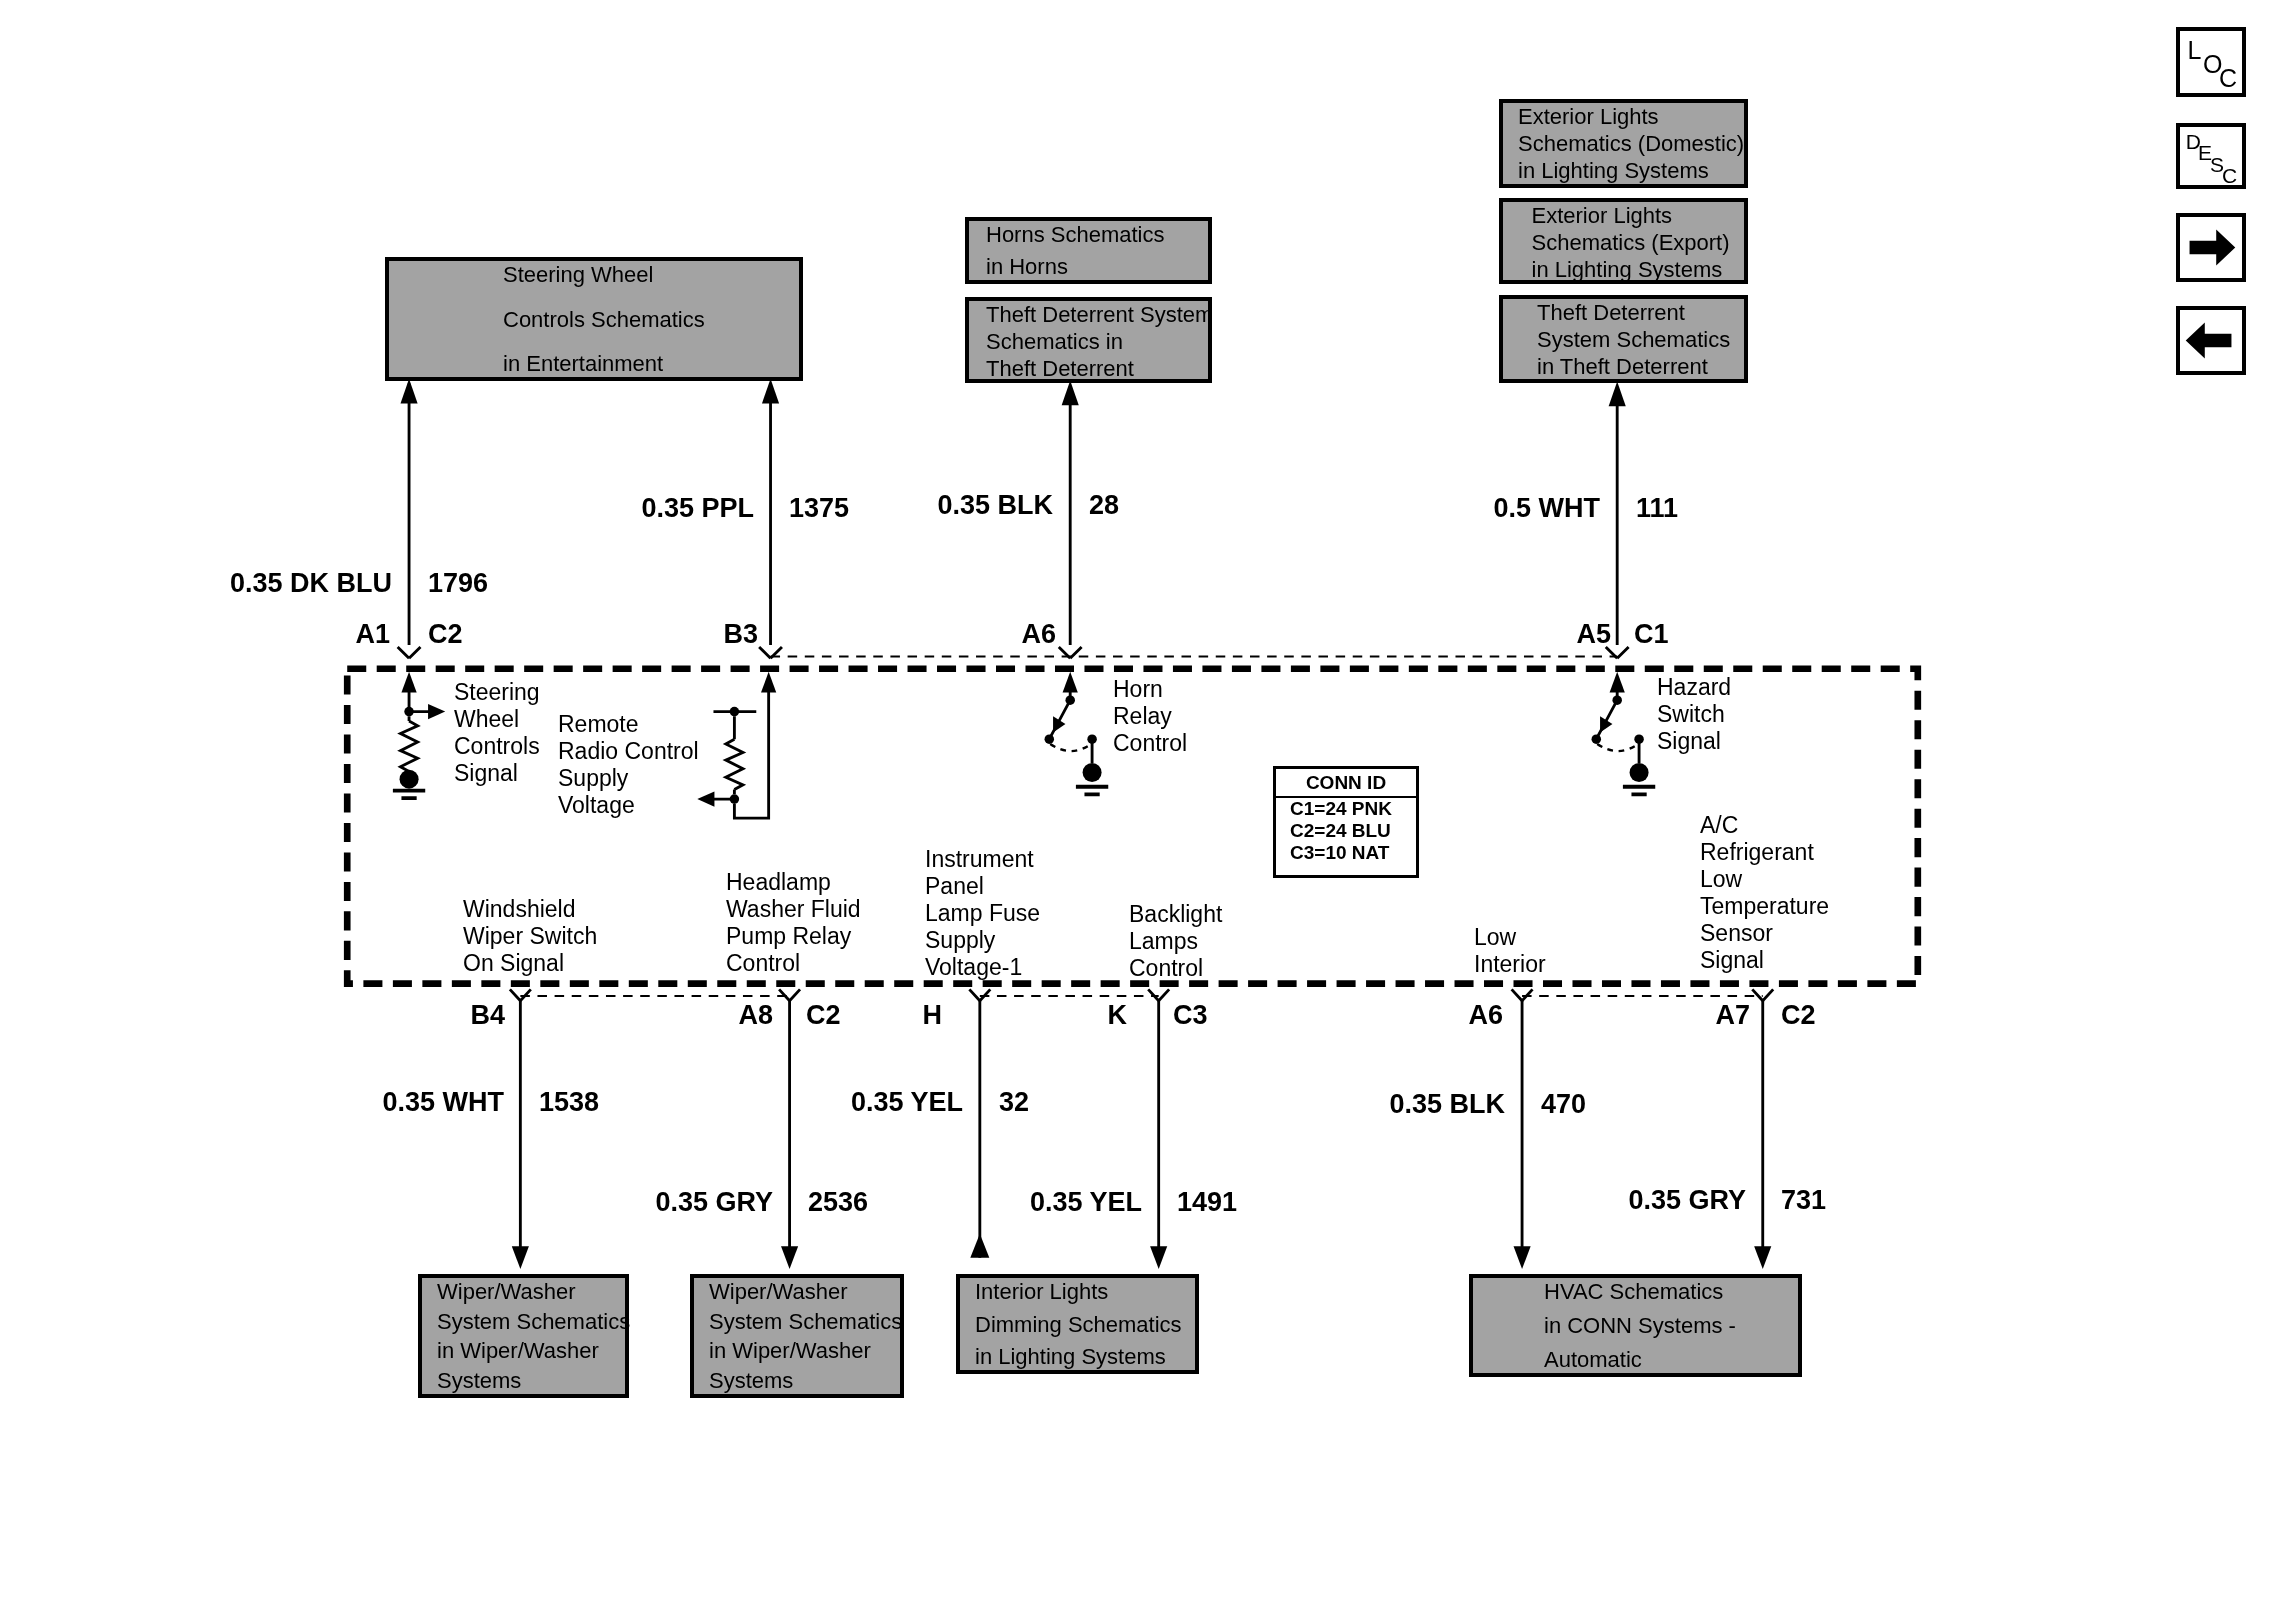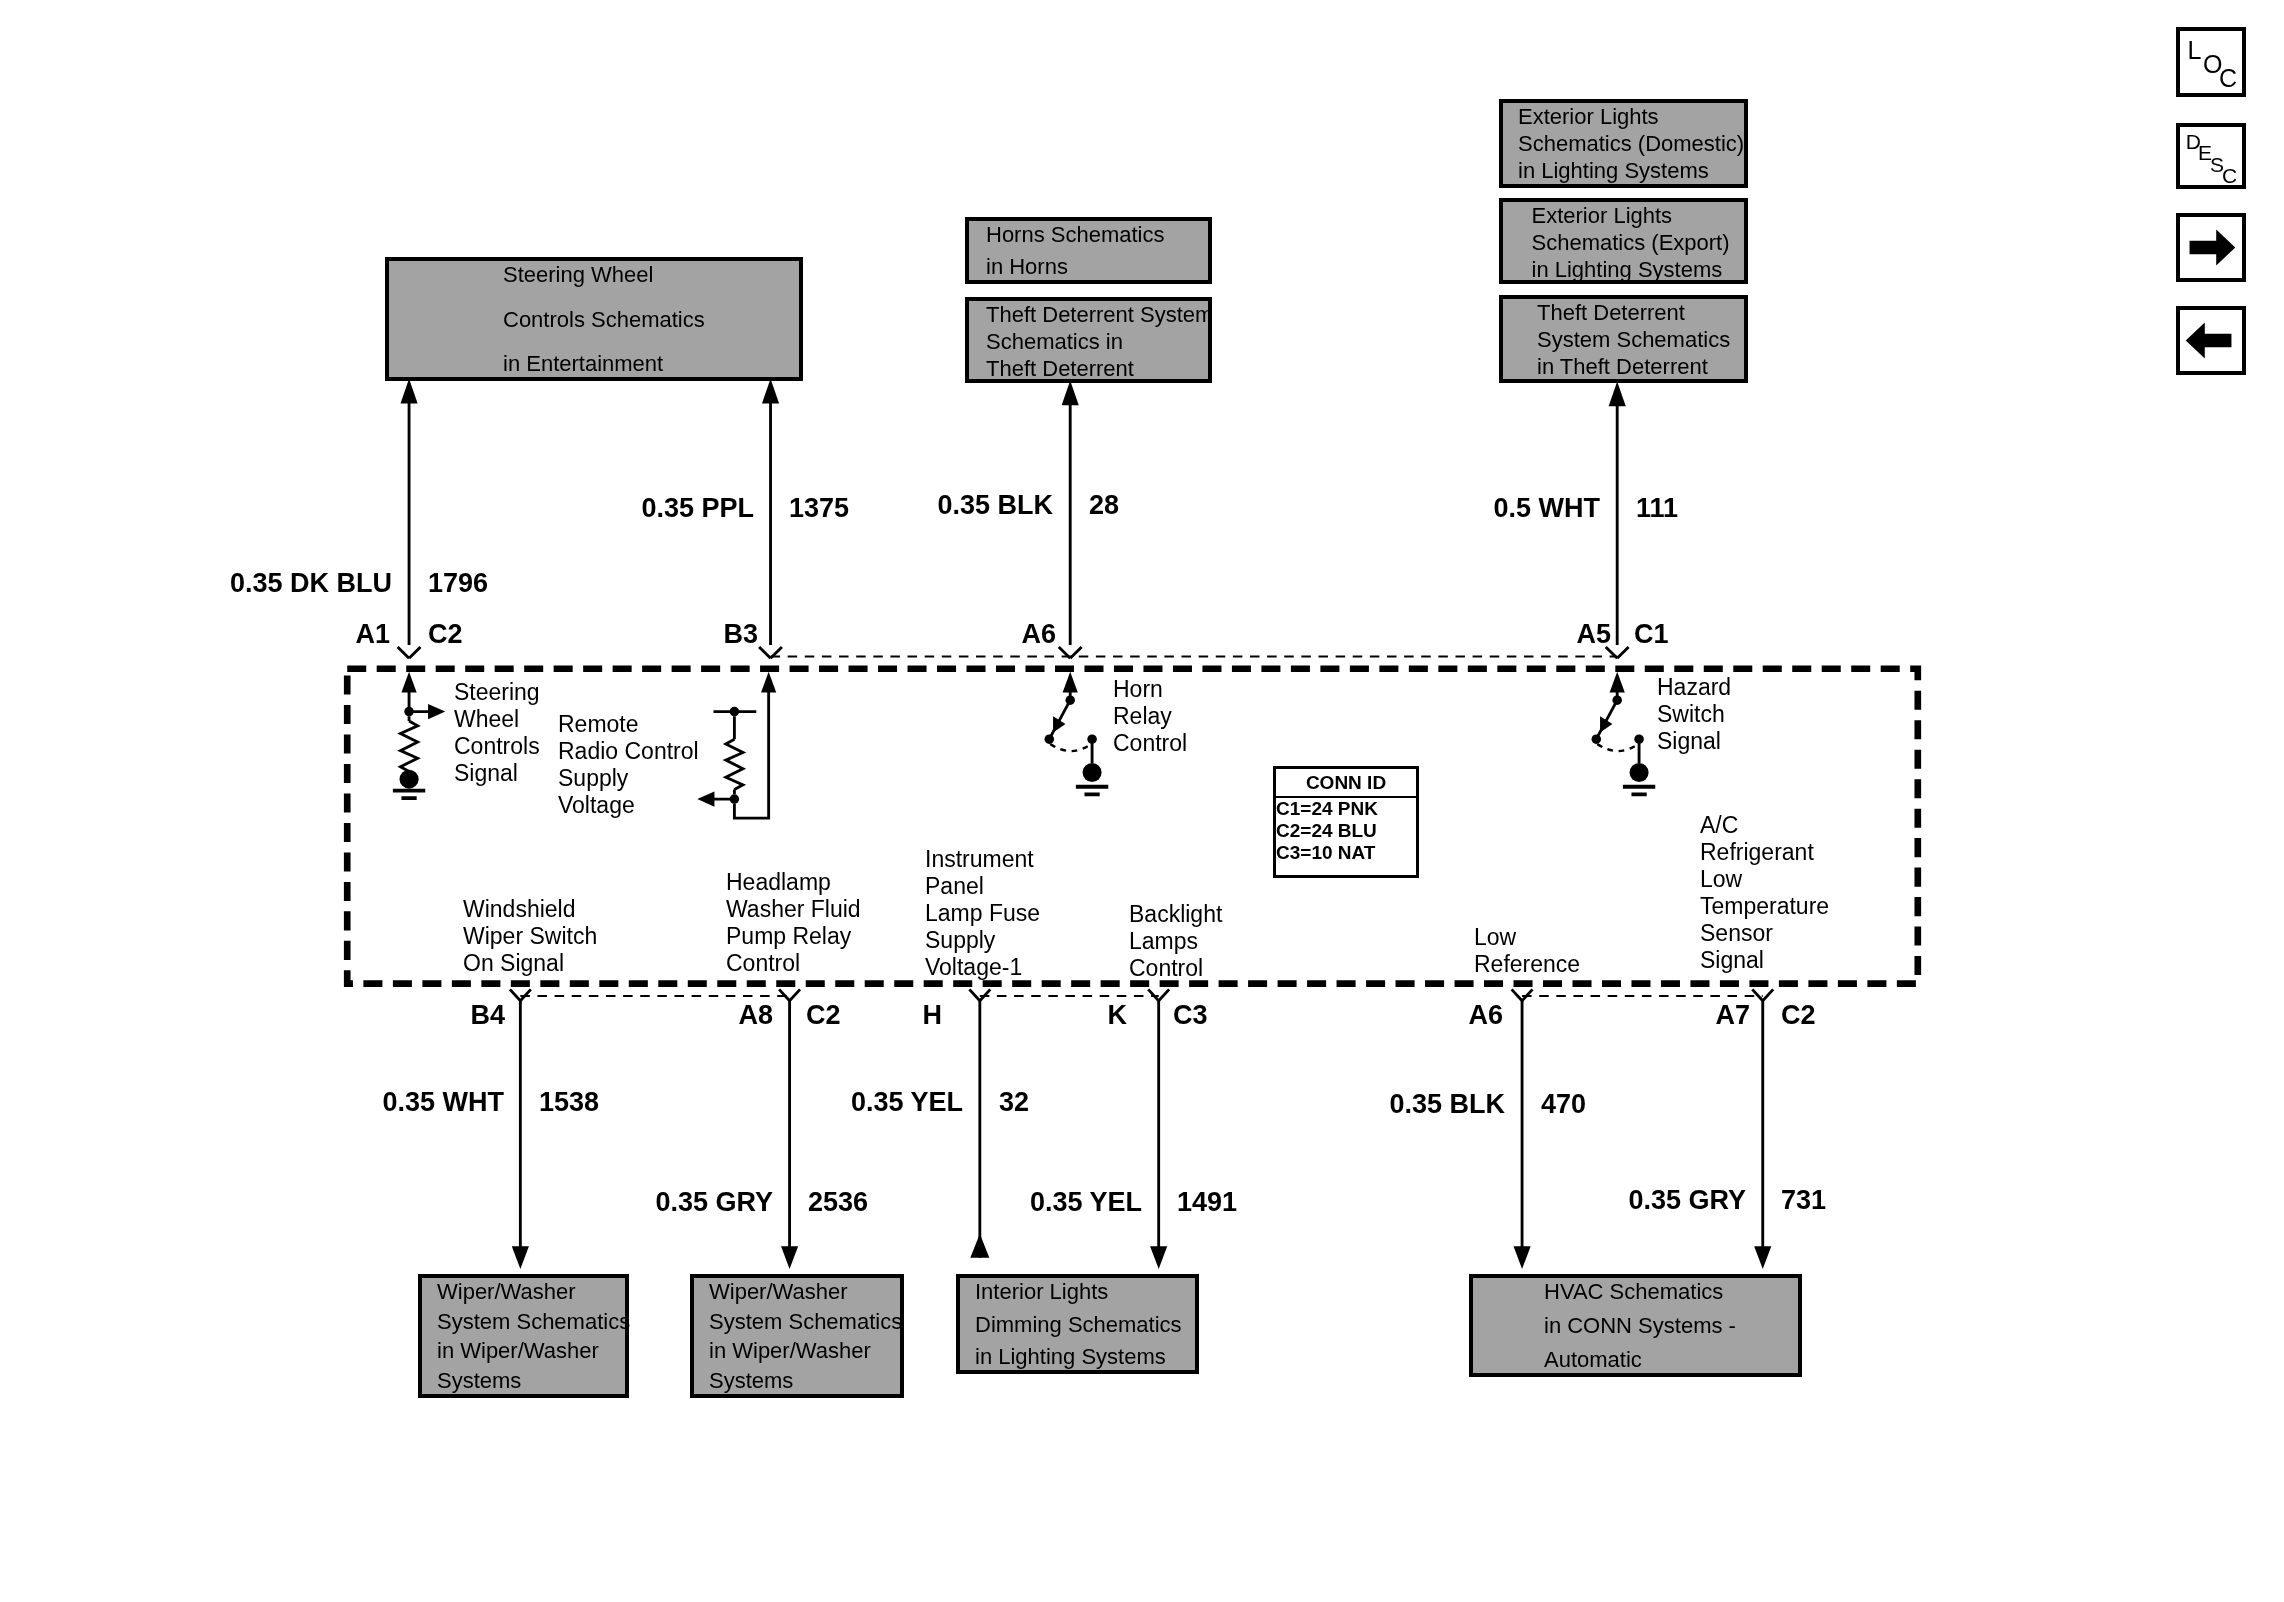--- a/index.html
+++ b/index.html
@@ -14,21 +14,21 @@
   .box{position:absolute;border:4.8px solid #000;box-sizing:border-box;display:flex;
        flex-direction:column;justify-content:space-between;font-size:22px;font-weight:400;
        line-height:27px;background:#a3a3a3}
   .box span{display:block;white-space:nowrap}
   .dim-label{font-size:27.6px;line-height:31px;font-weight:400}
   .dim-label span{display:block}
   .conn{position:absolute;left:1273px;top:766px;width:146px;height:112px;border:3.8px solid #000;
         box-sizing:border-box;background:#fff}
   .conn .hdr{font-size:19px;font-weight:700;text-align:center;line-height:27px;height:27px;
              border-bottom:2.9px solid #000}
-  .conn .row{font-size:19px;font-weight:700;line-height:22px;padding-left:0;white-space:nowrap}
+  .conn .row{font-size:19px;font-weight:700;line-height:22px;padding-left:14px;white-space:nowrap}
   .icon-box{position:absolute;left:2176px;width:70px;border:4.8px solid #000;box-sizing:border-box;background:#fff}
   .icon-letter{position:absolute;font-weight:400}
 </style>
 </head>
 <body>
 
 <div class="canvas">
 
   <svg class="wires" width="2285" height="1603" viewBox="0 0 2402 1685">
     <g stroke="#000" stroke-width="3" fill="none">
@@ -252,21 +252,21 @@
     <span>Supply</span>
     <span>Voltage-1</span>
   </div>
   <div class="t sig" style="left:1129px;top:901px">
     <span>Backlight</span>
     <span>Lamps</span>
     <span>Control</span>
   </div>
   <div class="t sig" style="left:1474px;top:924px">
     <span>Low</span>
-    <span>Reference</span>
+    <span>Interior</span>
   </div>
   <div class="t sig" style="left:1700px;top:812px">
     <span>A/C</span>
     <span>Refrigerant</span>
     <span>Low</span>
     <span>Temperature</span>
     <span>Sensor</span>
     <span>Signal</span>
   </div>
 

